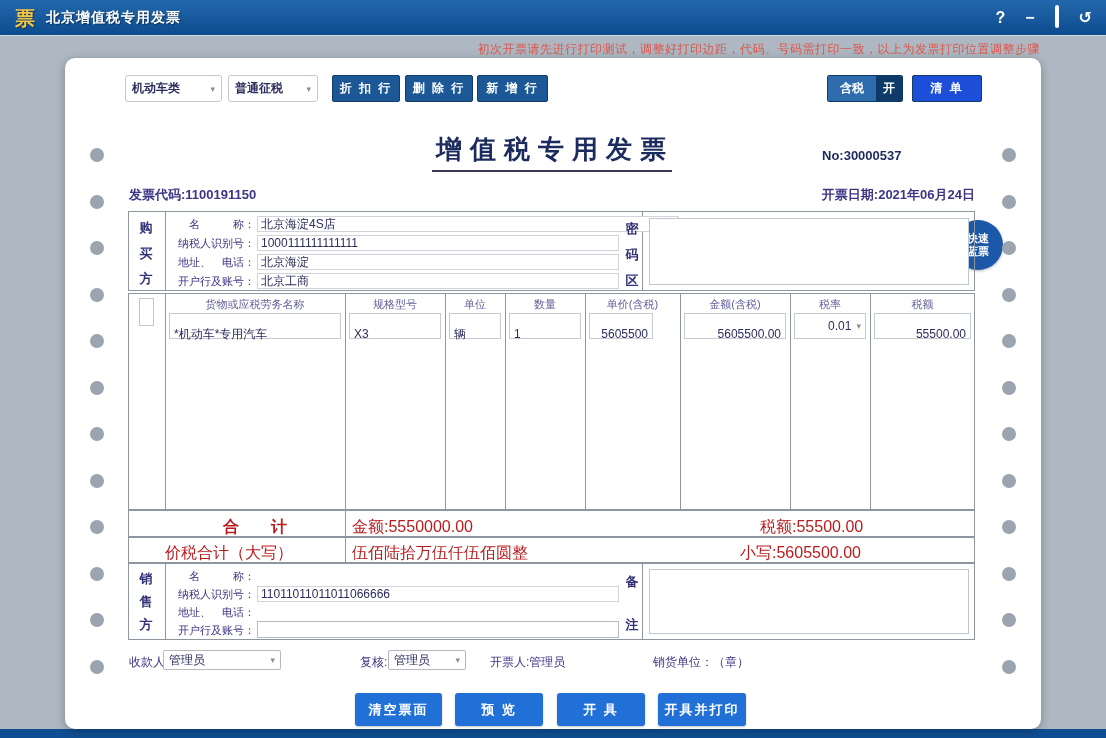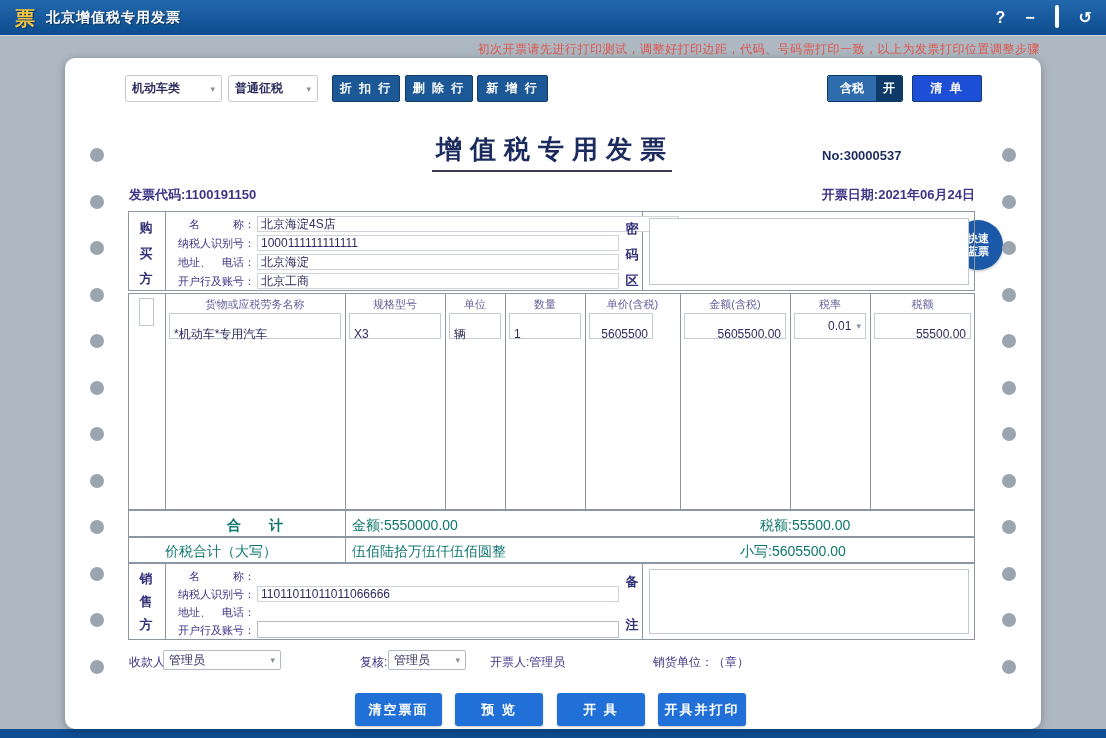--- a/index.html
+++ b/index.html
@@ -53,21 +53,21 @@
   .party-char { position:absolute; font-size:13px; font-weight:bold; color:#333178; width:20px; text-align:center; }
   .fld-label { position:absolute; font-size:11px; color:#3c3484; text-align:right; line-height:15px; }
   .fld-value { position:absolute; background:#fff; border:1px solid #d0d4da; font-size:12px;
     color:#2c2c5e; line-height:14px; padding:0 3px; }
   .zone-box { position:absolute; border:1px solid #c2c6ce; background:#fff; }
 
   .th { position:absolute; font-size:11px; color:#60609a; text-align:center; }
   .cell-input { position:absolute; background:#fff; border:1px solid #c6cad2; font-size:12px;
     color:#2c2c5e; line-height:17px; padding:12px 4px; }
   .r { text-align:right; }
-  .totals-text { position:absolute; font-size:14px; color:#0f766e; }
+  .totals-text { position:absolute; font-size:16px; color:#b91c1c; }
 
   .foot-label { position:absolute; font-size:12px; color:#3c3484; }
   .foot-dd { position:absolute; background:#fff; border:1px solid #b4b8c0; border-radius:2px;
     font-size:12px; color:#2c2c5e; display:flex; align-items:center; padding:0 5px; cursor:pointer; }
   .foot-dd .chev { margin-left:auto; color:#8a8f98; font-size:9px; }
 
   .btn-action { position:absolute; background:#2070d8; color:#fff; border:none; border-radius:3px;
     font-size:13px; font-weight:bold; letter-spacing:2px; cursor:pointer;
     font-family:"Liberation Sans","DejaVu Sans",sans-serif; box-shadow:0 1px 2px rgba(0,0,0,.25); }
 

